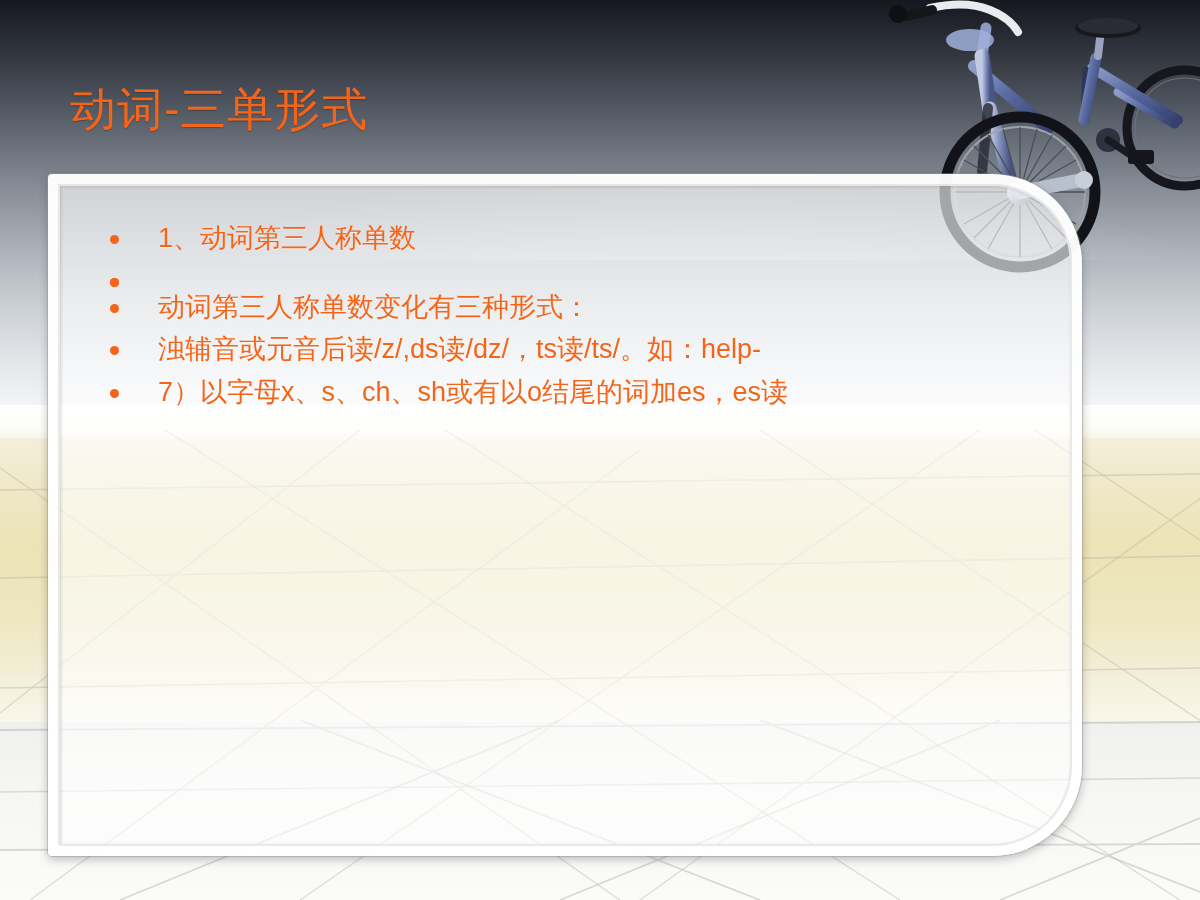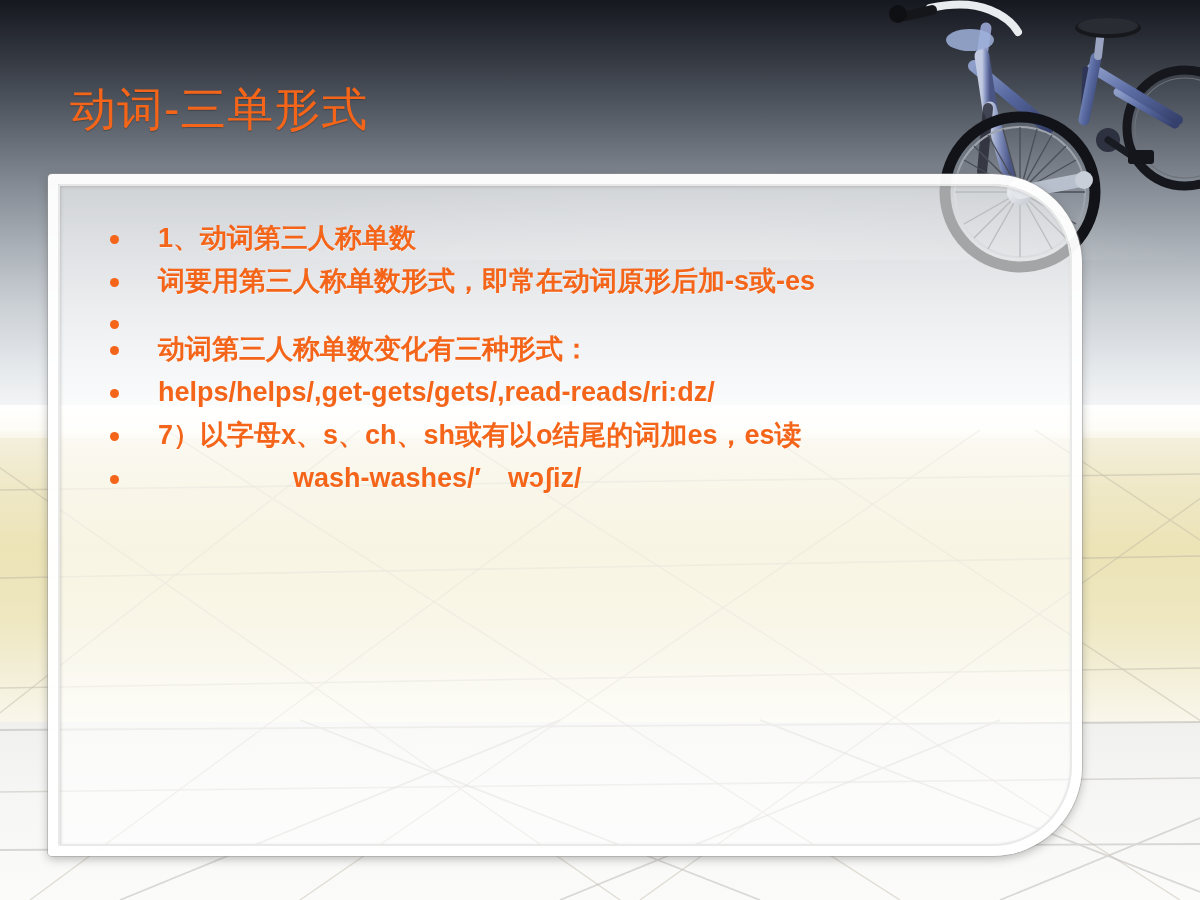--- a/index.html
+++ b/index.html
@@ -141,21 +141,20 @@
     list-style: none;
   }
   .bullets li {
     position: relative;
     padding-left: 62px;
     color: #f4651a;
     font-size: 27px;
     line-height: 1.36;
     margin-bottom: 6px;
     text-shadow: 0 1px 0 rgba(255,255,255,0.55);
-    font-weight: bold;
   }
   .bullets li::before {
     content: "";
     position: absolute;
     left: 14px;
     top: 15px;
     width: 9px;
     height: 9px;
     border-radius: 50%;
     background: #f4651a;
@@ -292,40 +291,36 @@
 
   <div class="content-frame">
     <div class="content-inner">
       <ul class="bullets">
 
         <li>
           <span class="line nowrap">1、动词第三人称单数</span>
         </li>
 
         <li>
-          <span class="line nowrap hang">词要用第三人称单数形式，即常在动词原形后加-s或-es</span>
         </li>
 
         <li class="empty">
           <span class="line"></span>
         </li>
 
         <li>
           <span class="line nowrap">动词第三人称单数变化有三种形式：</span>
         </li>
 
         <li>
-          <span class="line nowrap hang">helps/helps/,get-gets/gets/,read-reads/ri:dz/</span>
+          <span class="line nowrap hang">浊辅音或元音后读/z/,ds读/dz/，ts读/ts/。如：help-</span>
         </li>
 
         <li>
           <span class="line nowrap">7）以字母x、s、ch、sh或有以o结尾的词加es，es读</span>
         </li>
 
-        <li>
-          <span class="line nowrap">　　　　　wash-washes/′　wɔʃiz/</span>
-        </li>
 
       </ul>
     </div>
   </div>
 
 </div>
 
 </body></html>

